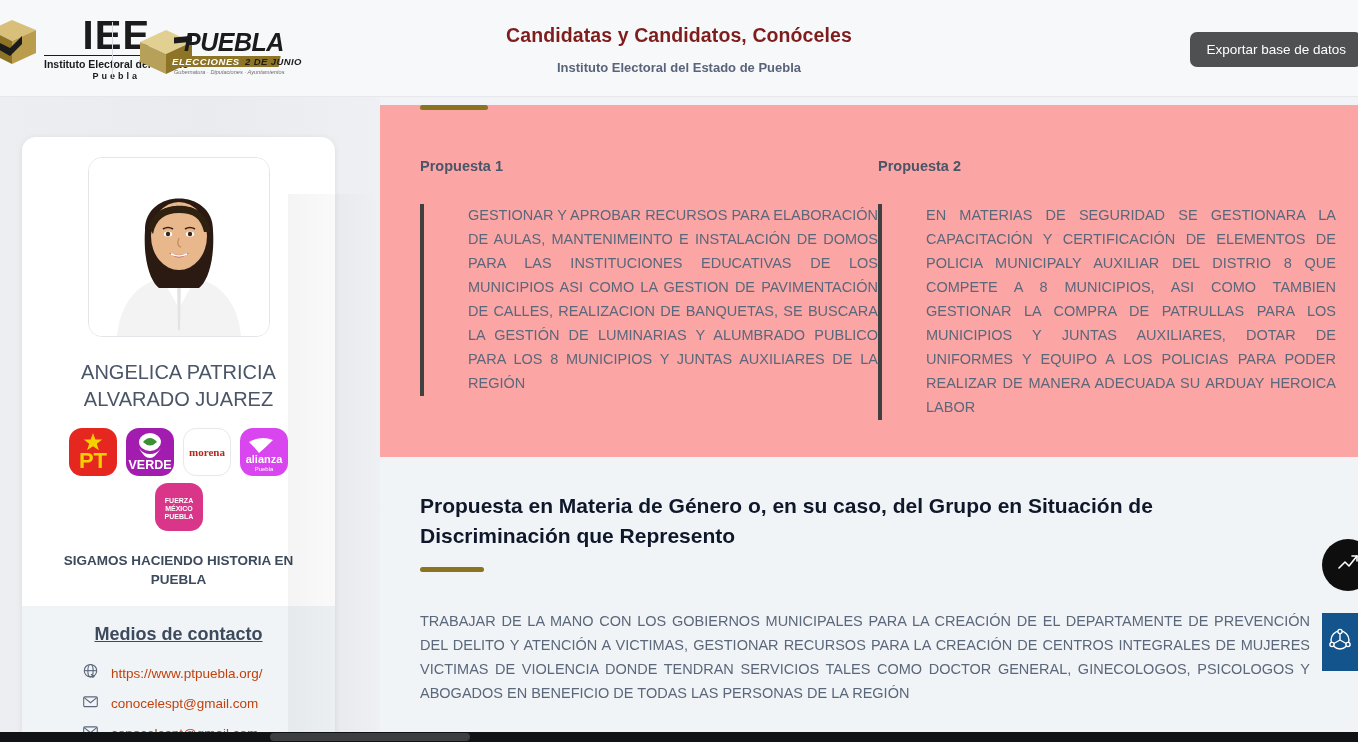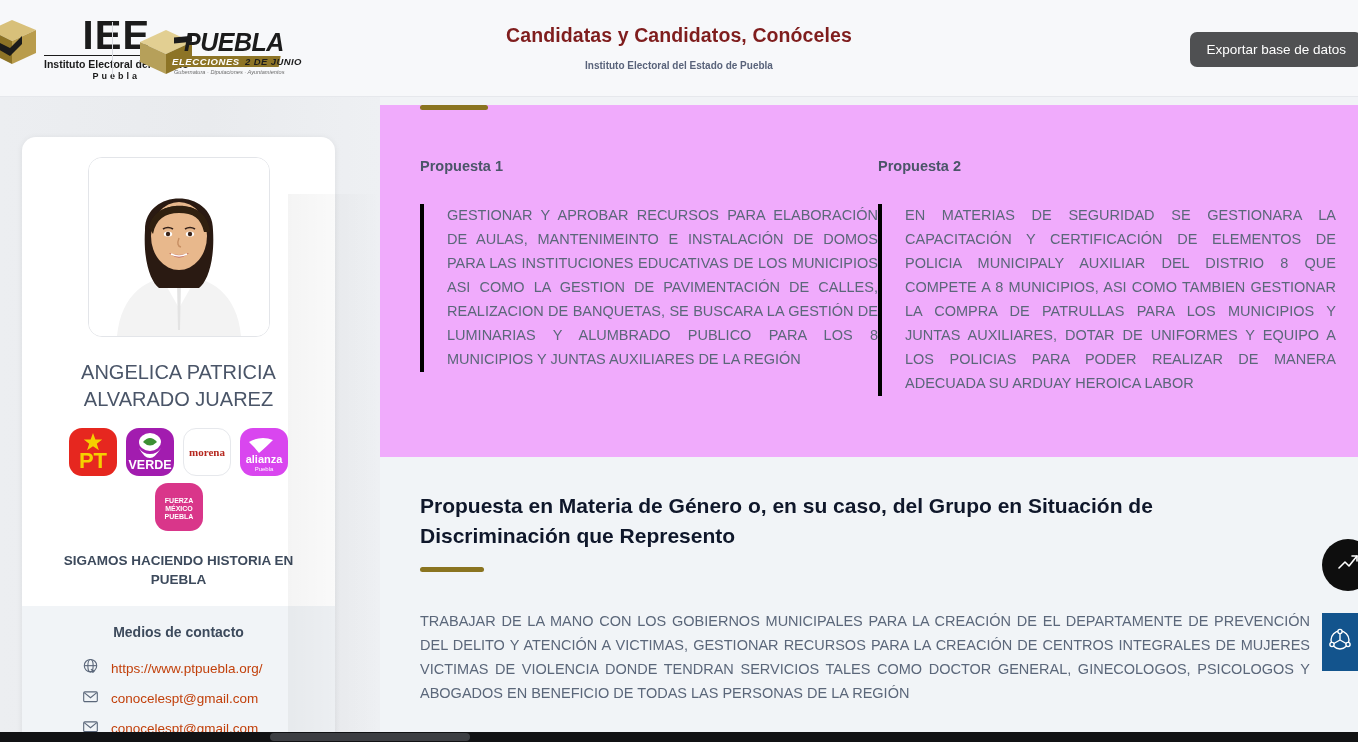--- a/index.html
+++ b/index.html
@@ -49,21 +49,21 @@
 
   .hdr-center {
     position: absolute; left: 0; right: 0; top: 24px;
     text-align: center; pointer-events: none;
   }
   .hdr-title {
     font-size: 19.5px; font-weight: 700; color: #7f1d1d;
     letter-spacing: 0.1px;
   }
   .hdr-sub {
-    font-size: 10px; font-weight: 700; color: #59637a;
+    font-size: 13px; font-weight: 700; color: #59637a;
     margin-top: 13px;
   }
   .export-btn {
     position: absolute; right: -4px; top: 32px;
     background: #4f5052; color: #fff;
     border: none; border-radius: 7px;
     padding: 10px 16px; font-size: 13.5px;
     font-family: "Liberation Sans", sans-serif;
     cursor: pointer; white-space: nowrap;
   }
@@ -122,55 +122,55 @@
     text-align: center;
     font-size: 13.5px; font-weight: 700; color: #3d4a5c;
     line-height: 1.42;
   }
 
   .contact-box {
     margin-top: 16px; background: #f1f4f7;
     padding: 18px 0 18px; height: 160px;
   }
   .contact-title {
-    text-align: center; font-size: 14px; font-weight: 700;
-    color: #3d4a5c; margin-bottom: 18px;
+    text-align: center; font-size: 18px; font-weight: 700;
+    color: #3d4a5c; margin-bottom: 18px; text-decoration: underline;
   }
   .contact-item {
     display: flex; align-items: center; gap: 12px;
     padding: 0 0 0 60px; margin-bottom: 9px;
   }
   .contact-item svg { flex: none; }
   .contact-text { font-size: 13.5px; color: #c2410c; }
 
   
   .right-col {
     position: absolute; left: 380px; top: 0;
     width: 978px; height: 645px;
   }
-  .panel-white { background: #f0abfc; padding: 0 0 0 0; }
+  .panel-white { background: #fca5a5; padding: 0 0 0 0; }
   .panel-grey  { background: #f1f4f7; }
 
   .top-rule {
     width: 68px; height: 5px; border-radius: 3px;
     background: #8a7420; margin: 8px 0 0 40px;
   }
 
   .prop-grid {
     display: flex; gap: 0; padding: 48px 22px 0 40px;
   }
   .prop-col { width: 458px; }
   .prop-col + .prop-col { margin-left: 0; }
   .prop-label {
     font-size: 14.5px; font-weight: 700; color: #4a5568;
     margin-bottom: 30px;
   }
   .prop-quote {
-    border-left: 4px solid #000000;
-    padding-left: 23px;
+    border-left: 4px solid #404040;
+    padding-left: 44px;
     font-size: 14.5px; color: #5b677a;
     line-height: 1.655; text-align: justify;
   }
 
   .gender-sec { padding: 34px 40px 0 40px; }
   .gender-title {
     font-size: 21px; font-weight: 700; color: #0f172a;
     line-height: 1.42; max-width: 840px;
   }
   .gender-rule {

